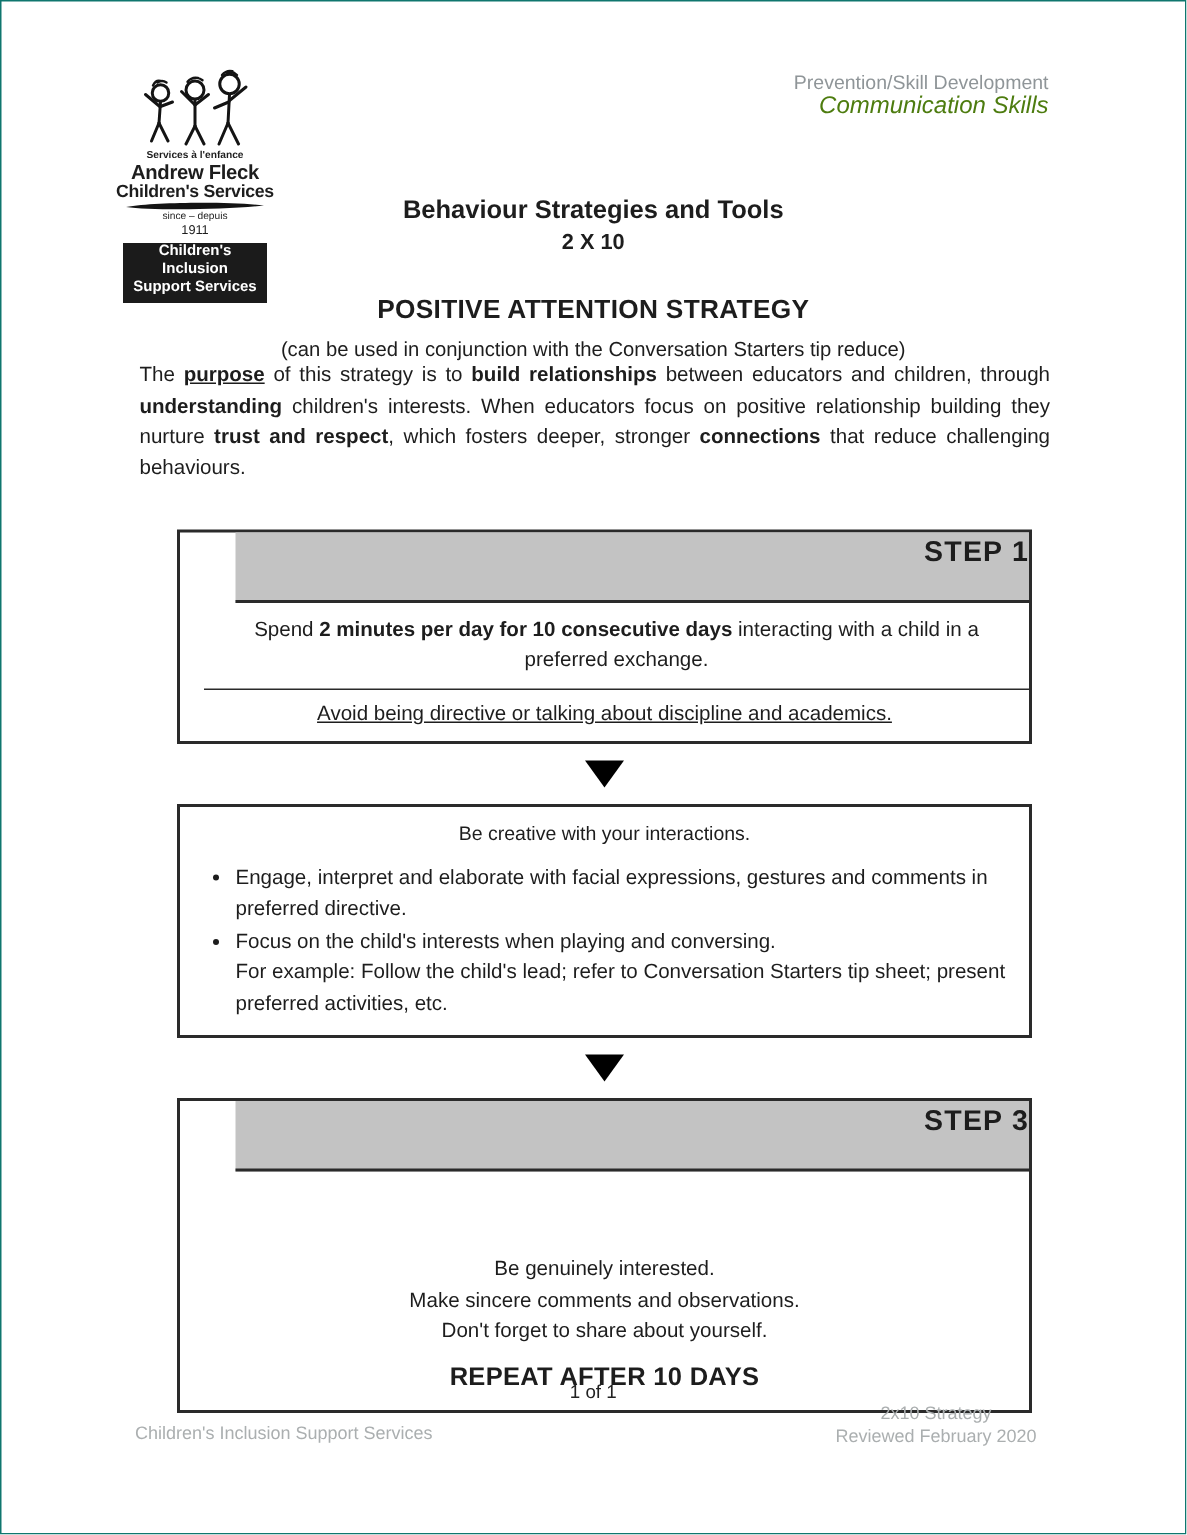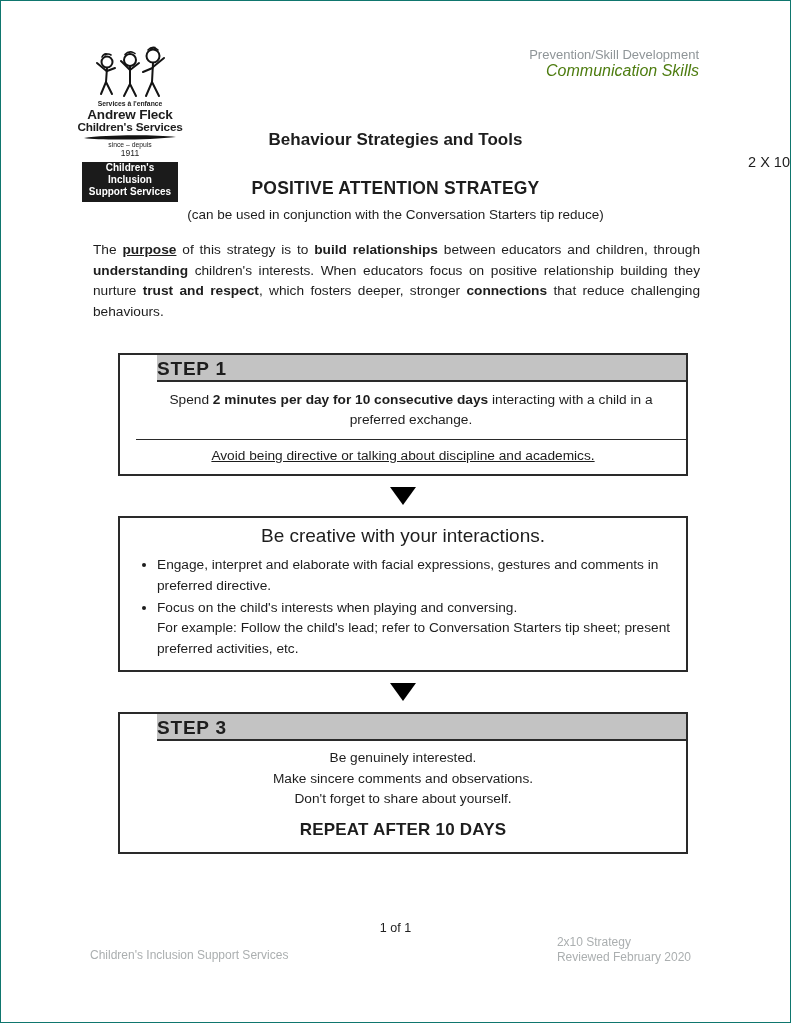--- a/index.html
+++ b/index.html
@@ -29,61 +29,61 @@
   .logo-since { font-size:6.8px; line-height:8px; }
   .logo-year { font-size:8.5px; line-height:9px; }
   .logo-badge {
     margin:4px 7px 0; background:#1b1b1b; color:#fff;
     font-weight:bold; font-size:10px; line-height:12px; padding:0 2px 4px;
   }
 
   
   .title-block { position:absolute; top:130px; left:0; width:100%; text-align:center; }
   .t1 { font-size:17px; font-weight:bold; line-height:18px; margin-bottom:4px; }
-  .t2 { font-size:14.5px; font-weight:normal; line-height:18px; margin-bottom:6px;text-align:right; }
+  .t2 { font-size:14.5px; font-weight:bold; line-height:18px; margin-bottom:24px; }
   .t3 { font-size:17.5px; font-weight:bold; line-height:22px; margin-bottom:7px; letter-spacing:0.2px; }
   .t4 { font-size:13.5px; line-height:17px; }
 
   
   .intro {
     position:absolute; top:239px; left:92px; width:607px;
     font-size:13.7px; line-height:20.6px; text-align:justify;
   }
 
   
   .steps { position:absolute; top:352px; left:117px; width:570px; }
   .step-box { border:2px solid var(--border,#2a2a2a); background:#fff; }
   .step-header {
     background:var(--step-header-bg,#c3c3c3);
     border-bottom:2px solid var(--border,#2a2a2a);
-    text-align:left; font-weight:bold; font-size:19px; line-height:22px;
-    padding:3px 0 0; letter-spacing:0.8px;margin-left:37px;
+    text-align:right; font-weight:bold; font-size:19px; line-height:22px;
+    padding:3px 0 20px; letter-spacing:0.8px;margin-left:37px;
   }
   .s1-row1 {
     text-align:center; font-size:13.7px; line-height:20px;
     padding:8px 12px 9px; border-bottom:1.5px solid var(--border,#2a2a2a);margin-left:16px;
   }
   .s1-row2 { text-align:center; font-size:13.7px; line-height:20px; padding:6px 12px 8px; }
   .arrow {
     width:0; height:0; margin:11px auto 11px;
     border-left:13px solid transparent; border-right:13px solid transparent;
     border-top:18px solid #000;
   }
   .s2-body { padding:6px 14px 9px; }
-  .s2-intro { text-align:center; font-size:19px; line-height:20px; margin:2px 0 9px; }
+  .s2-intro { text-align:center; font-size:13px; line-height:20px; margin:2px 0 9px; }
   .s2-list { list-style:disc; padding-left:23px; }
   .s2-list li { font-size:13.7px; line-height:20.8px; margin-bottom:1px; }
-  .s3-body { padding:7px 12px 12px; text-align:center; }
+  .s3-body { padding:7px 12px 12px; text-align:center;margin-top:48px; }
   .s3-lines { font-size:13.7px; line-height:20.6px; }
   .s3-repeat { font-weight:bold; font-size:17px; line-height:21px; margin-top:9px; letter-spacing:0.2px; }
 
   
   .page-number { position:absolute; top:920px; left:0; width:100%; text-align:center; font-size:12.5px; color:#222; }
   .footer-left { position:absolute; left:89px; top:947px; font-size:12px; color:var(--muted,#abafb0); }
-  .footer-right { position:absolute; right:99px; top:934px; text-align:left; font-size:12px; line-height:14.5px; color:var(--muted,#abafb0); }
+  .footer-right { position:absolute; right:99px; top:934px; text-align:center; font-size:12px; line-height:14.5px; color:var(--muted,#abafb0); }
 </style>
 </head>
 <body>
 
 <div class="page">
 
   <div class="top-right">
     <div class="tr-line1">Prevention/Skill Development</div>
     <div class="tr-line2">Communication Skills</div>
   </div>

